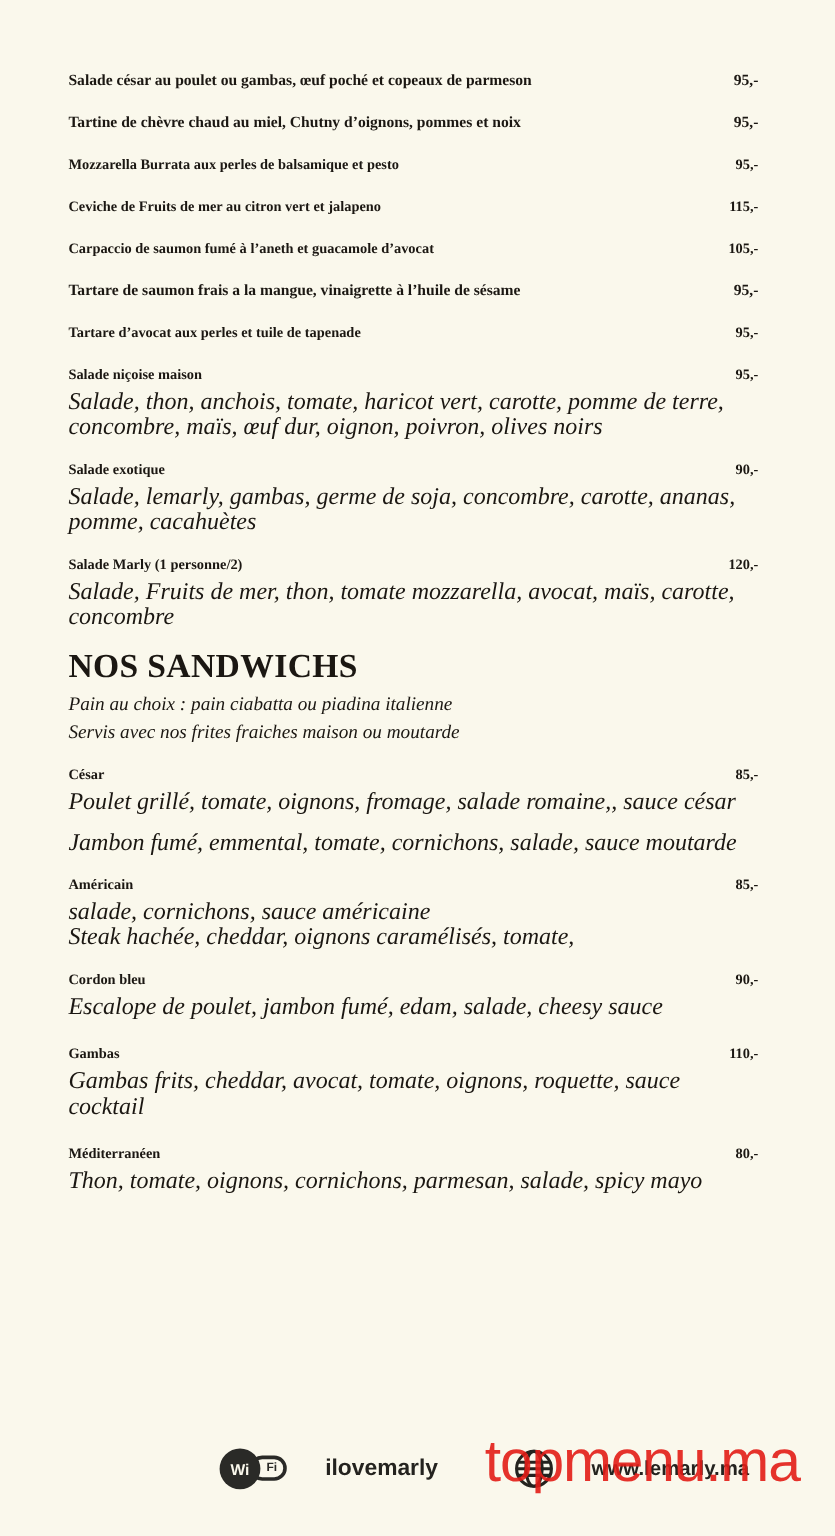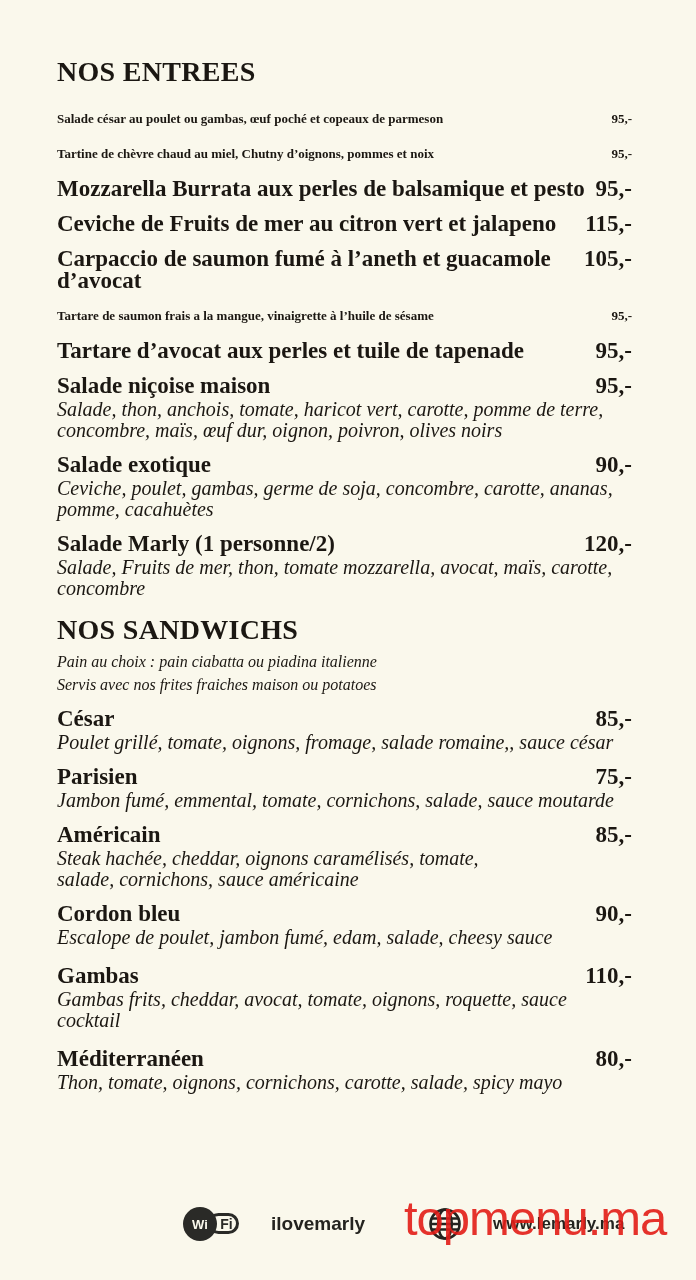--- a/index.html
+++ b/index.html
@@ -11,39 +11,39 @@
   }
   .content{position:absolute;left:57px;right:64px;top:56px;}
   .section-heading{
     font-size:28px;line-height:32px;font-weight:700;
     letter-spacing:.3px;margin:0 0 20px 0;
   }
   .section-notes{font-style:italic;font-size:16px;line-height:23px;margin:0 0 12px 0;}
   .item{margin-bottom:13px;}
   .item.gap-lg{margin-bottom:17px;}
   .row{display:flex;justify-content:space-between;align-items:baseline;gap:10px;
-       font-weight:700;font-size:23px;line-height:22px;}
+       font-weight:700;font-size:12px;line-height:22px;}
   .row.sm{font-size:13px;gap:46px;}
   .item-price{white-space:nowrap;}
   .desc{font-style:italic;font-weight:400;font-size:20px;line-height:21px;margin-top:2px;}
   .section-2{margin-top:15px;}
   .section-2 .section-heading{margin-bottom:4px;}
 
   .footer{position:absolute;left:183px;top:1205px;display:flex;align-items:center;gap:20px;}
   .wifi-logo{position:relative;width:58px;height:36px;flex:none;}
   .wifi-circle{
     position:absolute;left:0;top:1px;width:34px;height:34px;background:#2a2a27;
     border-radius:50%;color:#faf8ec;z-index:2;
     font-family:"Liberation Sans",sans-serif;font-weight:700;font-size:13px;
     display:flex;align-items:center;justify-content:center;
   }
   .wifi-pill{
     position:absolute;left:25px;top:7px;width:31px;height:21px;background:#faf8ec;
     border:3px solid #2a2a27;border-radius:12px;color:#2a2a27;z-index:1;box-sizing:border-box;
-    font-family:"Liberation Sans",sans-serif;font-weight:700;font-size:14px;
+    font-family:"Liberation Sans",sans-serif;font-weight:700;font-size:10px;
     display:flex;align-items:center;justify-content:center;padding-left:6px;
   }
   .wifi-label{
     margin-left:10px;font-family:"Liberation Sans",sans-serif;
     font-weight:700;font-size:19px;color:#24231f;
   }
   .globe-wrap{margin-left:42px;width:38px;height:38px;flex:none;display:flex;align-items:center;}
   .site-label{
     margin-left:8px;font-family:"Liberation Sans",sans-serif;
     font-weight:700;font-size:17px;color:#24231f;
@@ -54,21 +54,20 @@
     font-size:49px;line-height:52px;letter-spacing:-1px;
     color:rgba(226,28,22,.9);white-space:nowrap;
   }
 </style>
 </head>
 <body>
 
 <div class="page">
   <div class="content">
 
-    <h1 class="section-heading">NOS ENTREES</h1>
 
     <div class="item">
       <div class="row sm">
         <span class="item-name">Salade césar au poulet ou gambas, œuf poché et copeaux de parmeson</span>
         <span class="item-price">95,-</span>
       </div>
     </div>
     <div class="item">
       <div class="row sm">
         <span class="item-name">Tartine de chèvre chaud au miel, Chutny d’oignons, pommes et noix</span>
@@ -110,59 +109,55 @@
         <span class="item-name">Salade niçoise maison</span>
         <span class="item-price">95,-</span>
       </div>
       <div class="desc">Salade, thon, anchois, tomate, haricot vert, carotte, pomme de terre, concombre, maïs, œuf dur, oignon, poivron, olives noirs</div>
     </div>
     <div class="item">
       <div class="row">
         <span class="item-name">Salade exotique</span>
         <span class="item-price">90,-</span>
       </div>
-      <div class="desc">Ceviche, poulet, gambas, germe de soja, concombre, carotte, ananas, pomme, cacahuètes</div>
+      <div class="desc">Salade, lemarly, gambas, germe de soja, concombre, carotte, ananas, pomme, cacahuètes</div>
     </div>
     <div class="item">
       <div class="row">
         <span class="item-name">Salade Marly (1 personne/2)</span>
         <span class="item-price">120,-</span>
       </div>
       <div class="desc">Salade, Fruits de mer, thon, tomate mozzarella, avocat, maïs, carotte, concombre</div>
     </div>
 
     <div class="section-2">
       <h1 class="section-heading">NOS SANDWICHS</h1>
       <div class="section-notes">
         <div>Pain au choix : pain ciabatta ou piadina italienne</div>
-        <div>Servis avec nos frites fraiches maison ou potatoes</div>
+        <div>Servis avec nos frites fraiches maison ou moutarde</div>
       </div>
 
       <div class="item">
         <div class="row">
           <span class="item-name">César</span>
           <span class="item-price">85,-</span>
         </div>
         <div class="desc">Poulet grillé, tomate, oignons, fromage, salade romaine,, sauce césar</div>
       </div>
       <div class="item">
-        <div class="row">
-          <span class="item-name">Parisien</span>
-          <span class="item-price">75,-</span>
-        </div>
         <div class="desc">Jambon fumé, emmental, tomate, cornichons, salade, sauce moutarde</div>
       </div>
       <div class="item">
         <div class="row">
           <span class="item-name">Américain</span>
           <span class="item-price">85,-</span>
         </div>
         <div class="desc">
+          <div>salade, cornichons, sauce américaine</div>
           <div>Steak hachée, cheddar, oignons caramélisés, tomate,</div>
-          <div>salade, cornichons, sauce américaine</div>
         </div>
       </div>
       <div class="item gap-lg">
         <div class="row">
           <span class="item-name">Cordon bleu</span>
           <span class="item-price">90,-</span>
         </div>
         <div class="desc">Escalope de poulet, jambon fumé, edam, salade, cheesy sauce</div>
       </div>
       <div class="item gap-lg">
@@ -170,21 +165,21 @@
           <span class="item-name">Gambas</span>
           <span class="item-price">110,-</span>
         </div>
         <div class="desc">Gambas frits, cheddar, avocat, tomate, oignons, roquette, sauce cocktail</div>
       </div>
       <div class="item">
         <div class="row">
           <span class="item-name">Méditerranéen</span>
           <span class="item-price">80,-</span>
         </div>
-        <div class="desc">Thon, tomate, oignons, cornichons, carotte, salade, spicy mayo</div>
+        <div class="desc">Thon, tomate, oignons, cornichons, parmesan, salade, spicy mayo</div>
       </div>
     </div>
   </div>
 
   <div class="footer">
     <div class="wifi-logo">
       <div class="wifi-circle">Wi</div>
       <div class="wifi-pill">Fi</div>
     </div>
     <span class="wifi-label">ilovemarly</span>

